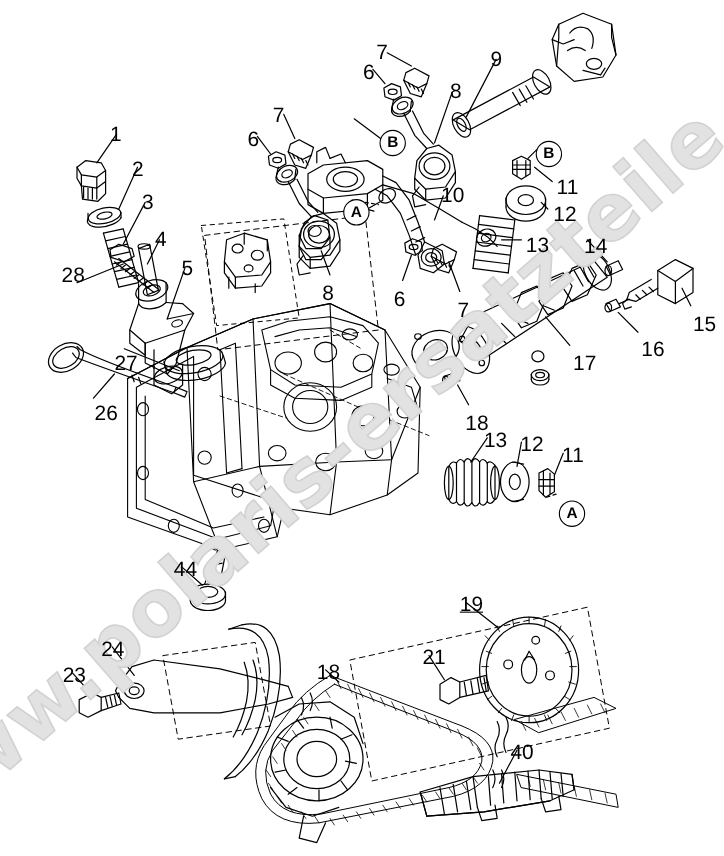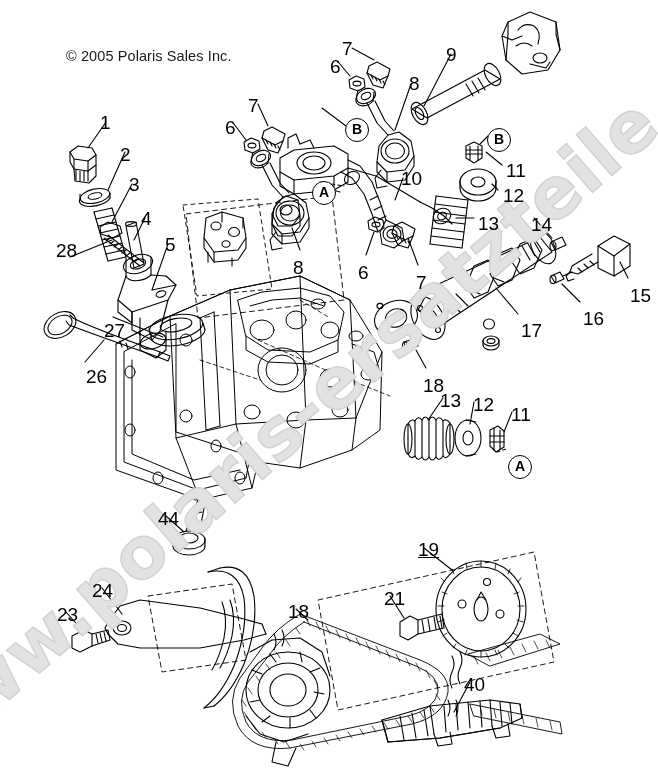--- a/index.html
+++ b/index.html
@@ -73,21 +73,20 @@
     background: #fff;
     z-index: 9;
     font-family: "Liberation Sans", sans-serif;
   }
 </style>
 </head>
 <body>
 
 <div id="page">
 
-  <div id="copyright">© 2005 Polaris Sales Inc.</div>
 
   <svg id="artwork" width="658" height="778" viewBox="0 0 658 778">
     <g fill="none" stroke="#000" stroke-width="1.1" stroke-linejoin="round" stroke-linecap="round">
 
       <g>
         <path d="M70 152 L78 146 L92 148 L96 155 L88 161 L74 159 Z"></path>
         <path d="M70 152 L70 162 L74 169 L88 171 L96 165 L96 155"></path>
         <path d="M74 159 L74 169"></path>
           <path d="M88 161 L88 171"></path>
         <path d="M76 170 L76 180 M80 171 L80 181 M84 171 L84 181 M88 171 L88 181"></path>

